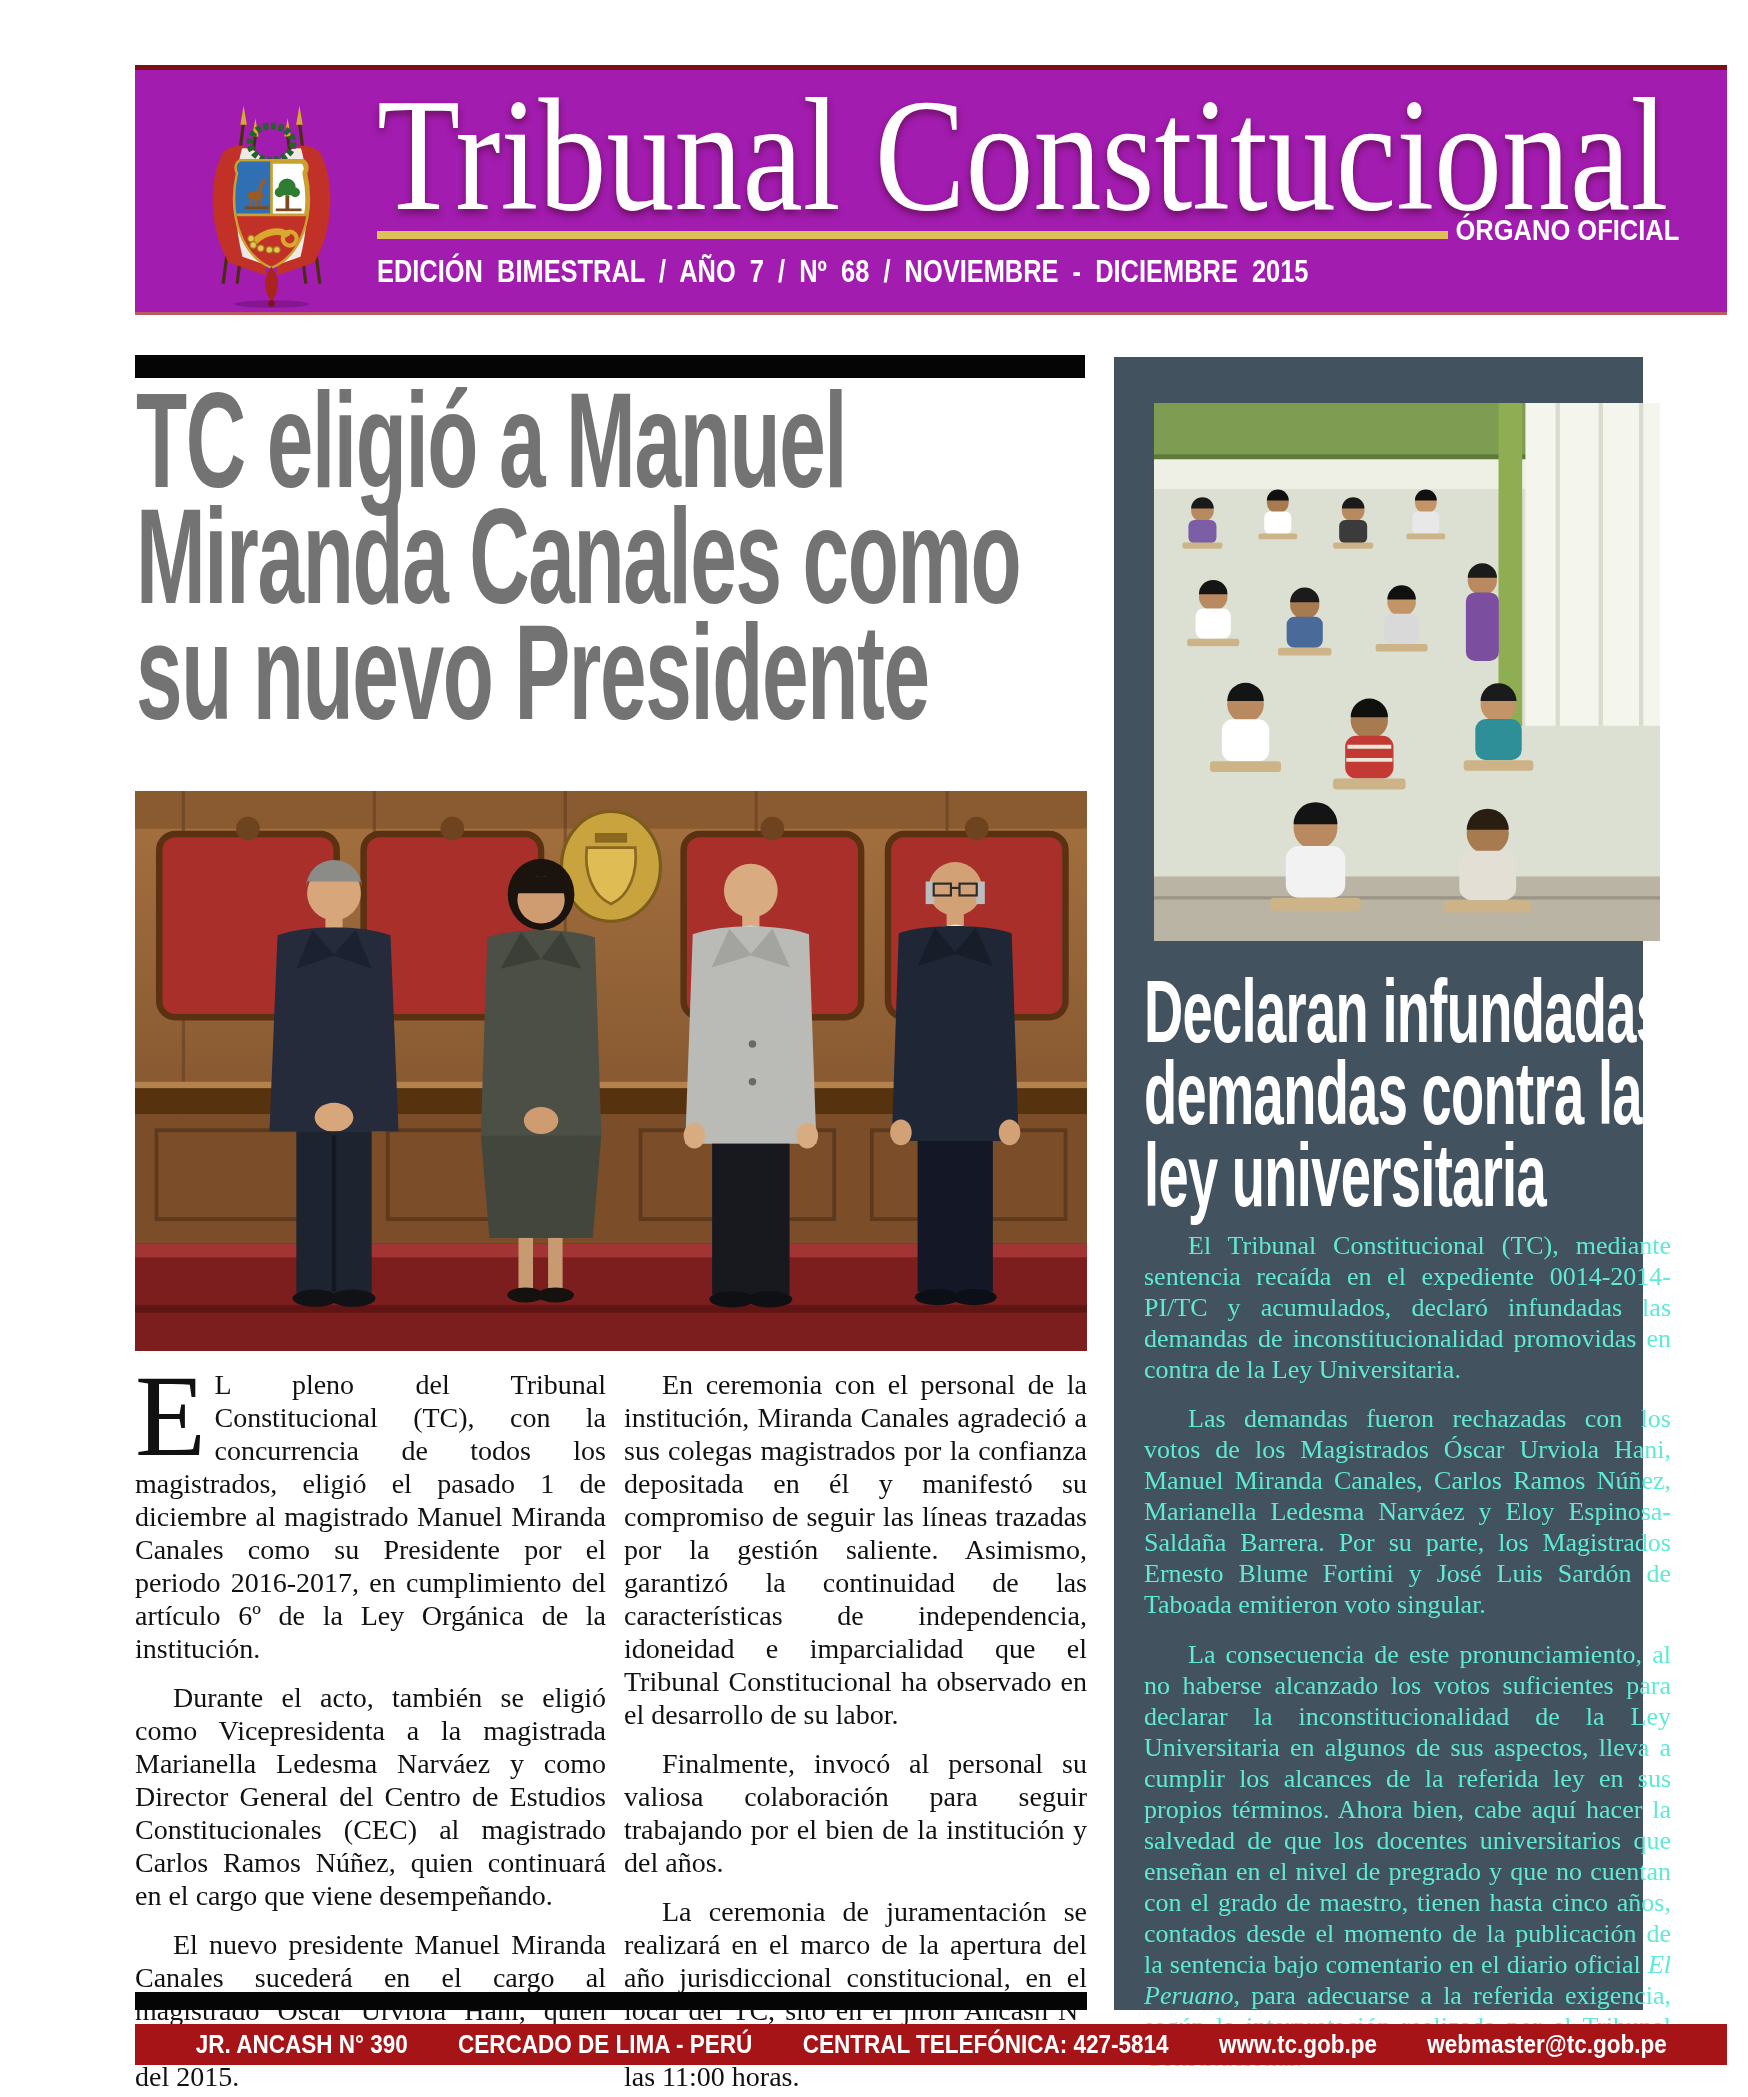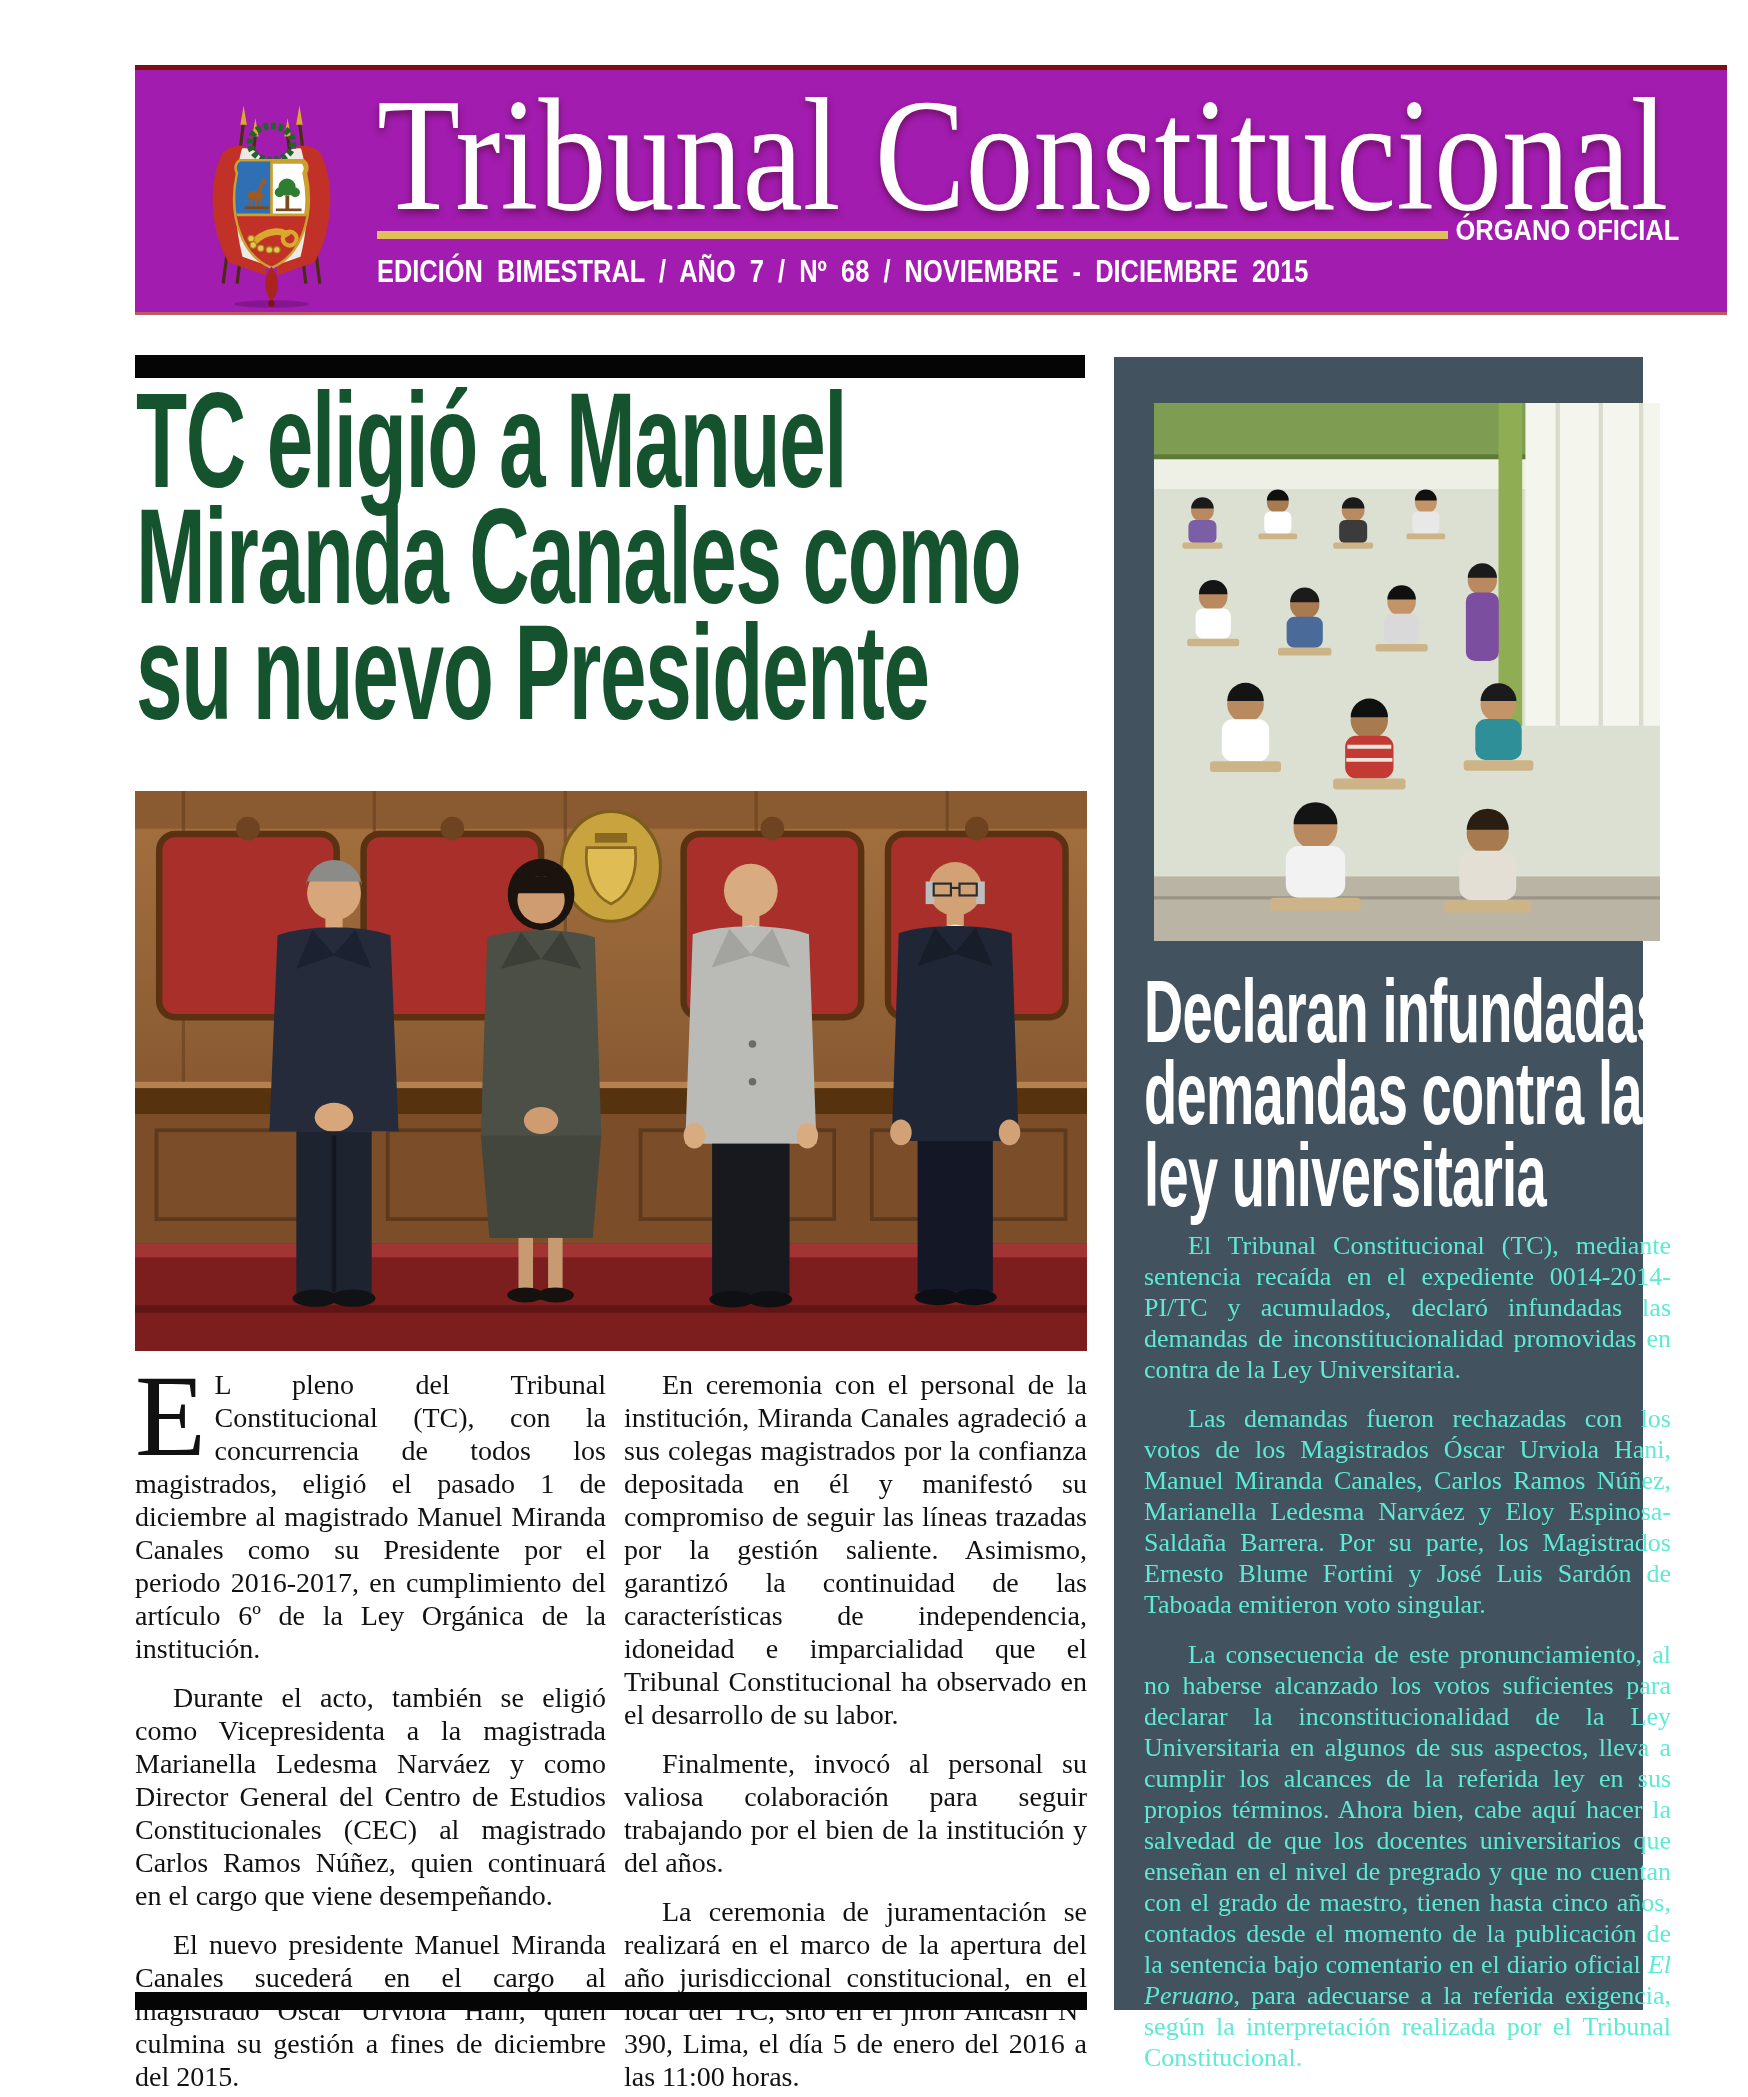--- a/index.html
+++ b/index.html
@@ -15,21 +15,21 @@
   .organo{position:absolute;right:48px;top:143px;color:#ffffff;font-family:"Liberation Sans",sans-serif;
           font-weight:bold;font-size:30px;white-space:nowrap;transform:scaleX(.85);transform-origin:right center;}
   .edition{position:absolute;left:242px;top:184px;color:#ffffff;font-family:"Liberation Sans",sans-serif;
            font-weight:bold;font-size:31px;white-space:nowrap;word-spacing:8.6px;
            transform:scaleX(.82);transform-origin:left center;}
 
   
   .kicker-bar{position:absolute;left:135px;top:355px;width:950px;height:22.6px;background:#050505;}
 
   
-  .headline{position:absolute;left:136px;top:383px;color:#14532d;
+  .headline{position:absolute;left:136px;top:383px;color:#737373;
             font-family:"Liberation Sans",sans-serif;font-weight:bold;}
   .headline .hl{display:block;font-size:135px;line-height:116px;white-space:nowrap;
                 transform:scaleX(.62);transform-origin:left center;letter-spacing:-2.2px;}
 
   
   .photo-main{position:absolute;left:135px;top:791px;width:952px;height:560px;margin:0;}
 
   
   .article-col{position:absolute;top:1368px;font-size:28px;line-height:33px;color:#111111;
                text-align:justify;hyphens:auto;}
@@ -386,15 +386,24 @@
 
     <div class="sb-body">
       <p>El Tribunal Constitucional (TC), mediante sentencia recaída en el expediente 0014-2014-PI/TC y acumulados, declaró infundadas las demandas de inconstitucionalidad promovidas en contra de la Ley Universitaria.</p>
       <p>Las demandas fueron rechazadas con los votos de los Magistrados Óscar Urviola Hani, Manuel Miranda Canales, Carlos Ramos Núñez, Marianella Ledesma Narváez y Eloy Espinosa-Saldaña Barrera. Por su parte, los Magistrados Ernesto Blume Fortini y José Luis Sardón de Taboada emitieron voto singular.</p>
       <p><span>La consecuencia de este pronunciamiento, al no haberse alcanzado los votos suficientes para declarar la inconstitucionalidad de la Ley Universitaria en algunos de sus aspectos, lleva a cumplir los alcances de la referida ley en sus propios términos. Ahora bien, cabe aquí hacer la salvedad de que los docentes universitarios que enseñan en el nivel de pregrado y que no cuentan con el grado de maestro, tienen hasta cinco años, contados desde el momento de la publicación de la sentencia bajo comentario en el diario oficial </span><span class="italic">El Peruano,</span><span> para adecuarse a la referida exigencia, según la interpretación realizada por el Tribunal Constitucional.</span></p>
     </div>
   </aside>
 
   <div class="bottom-rule"></div>
 
+  <footer class="addressbar">
+    <div class="addressbar-inner">
+      <span>JR. ANCASH N° 390</span>
+      <span>CERCADO DE LIMA - PERÚ</span>
+      <span>CENTRAL TELEFÓNICA: 427-5814</span>
+      <span>www.tc.gob.pe</span>
+      <span>webmaster@tc.gob.pe</span>
+    </div>
+  </footer>
 
 </div>
 
 
 </body></html>

